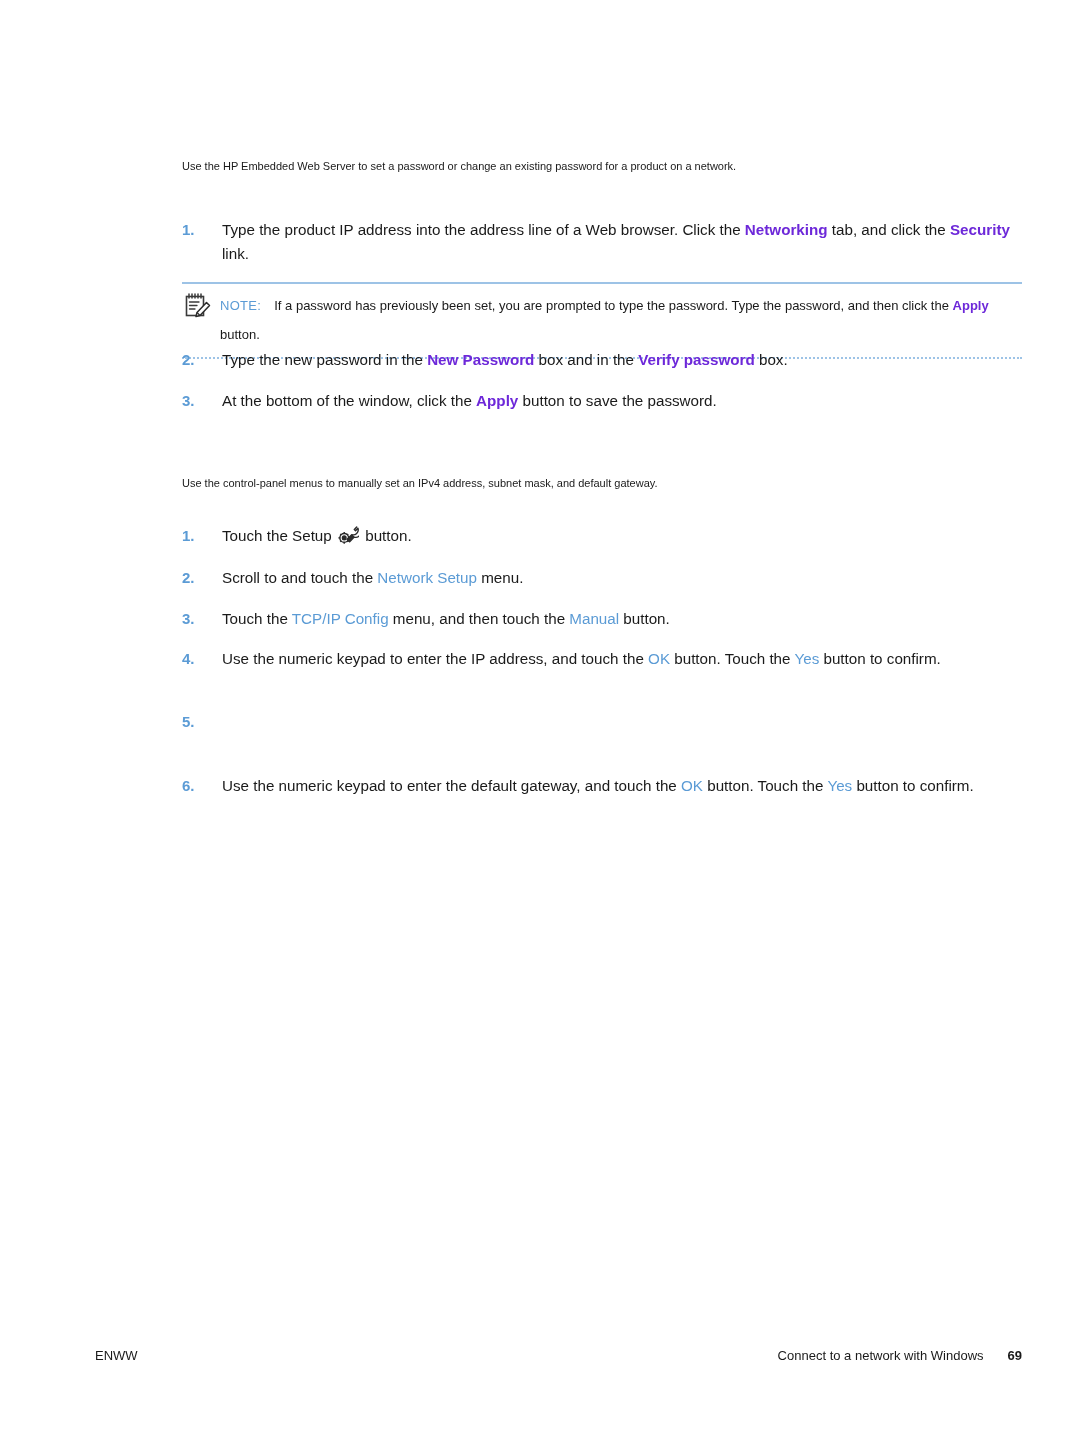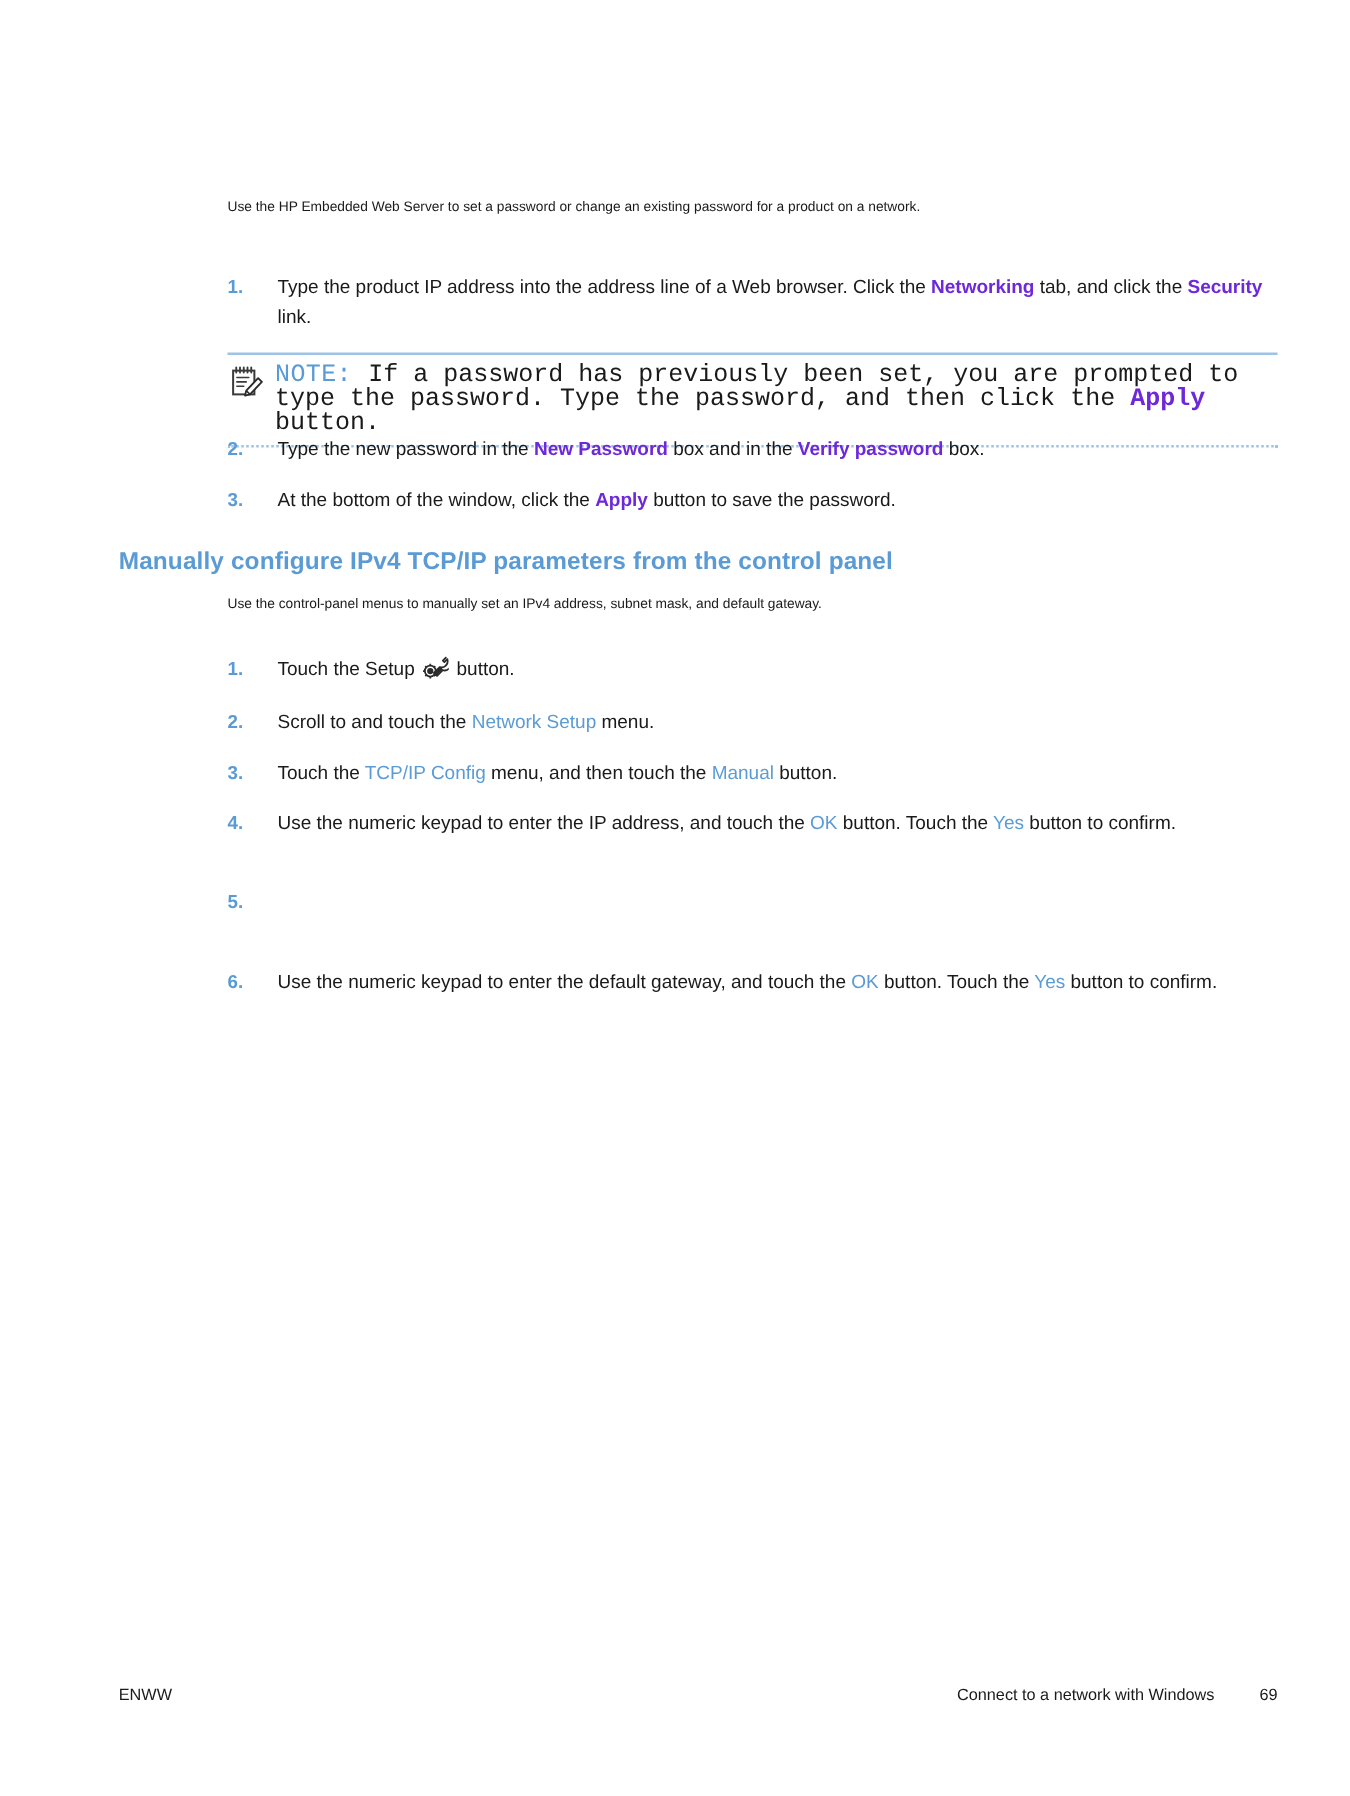--- a/index.html
+++ b/index.html
@@ -76,24 +76,23 @@
     left: 182px;
     width: 840px;
     box-sizing: border-box;
     border-top: 2px solid #9dc3e6;
     border-bottom: 2px dotted #9dc3e6;
     padding: 7px 0 8px 0;
   }
   .note-body {
     position: relative;
     padding-left: 38px;
-    font-size: 20px;
-    line-height: 19px;
-    color: #1a1a1a;
-    font-family: Liberation Mono, monospace;
+    font-size: 13px;
+    line-height: 29px;
+    color: #1a1a1a;
   }
   .note-icon {
     position: absolute;
     left: 2px;
     top: 1px;
     width: 28px;
     height: 26px;
   }
   .note-label {
     color: #5b9bd5;
@@ -127,22 +126,22 @@
     top: 0;
   }
   .footer-right {
     position: absolute;
     right: 0;
     top: 0;
     white-space: nowrap;
   }
   .footer-pageno {
     display: inline-block;
-    margin-left: 36px;
-    font-weight: normal;
+    margin-left: 24px;
+    font-weight: bold;
   }
 </style>
 </head>
 <body>
 
 <div class="page">
 
 
   <div class="para" id="intro-1" style="top:155px;">Use the HP Embedded Web Server to set a password or change an existing password for a product on a network.</div>
 
@@ -179,21 +178,20 @@
   <div class="step" id="s1-step2" style="top:348px;">
     <span class="num">2.</span>
     <span class="step-text"><span>Type the new password in the </span><span class="bold">New Password</span><span> box and in the </span><span class="bold">Verify password</span><span> box.</span></span>
   </div>
 
   <div class="step" id="s1-step3" style="top:389px;">
     <span class="num">3.</span>
     <span class="step-text"><span>At the bottom of the window, click the </span><span class="bold">Apply</span><span> button to save the password.</span></span>
   </div>
 
-  <div class="h1" id="heading-ipv4">Manually configure IPv4 TCP/IP parameters from the control panel</div>
 
   <div class="para" id="intro-2" style="top:472px;">Use the control-panel menus to manually set an IPv4 address, subnet mask, and default gateway.</div>
 
   <div class="step" id="s2-step1" style="top:524px;">
     <span class="num">1.</span>
     <span class="step-text"><span>Touch the Setup </span><span class="inline-icon"><svg viewBox="0 0 22 20" width="21" height="19" xmlns="http://www.w3.org/2000/svg">
             <g stroke="#2b2b2b" stroke-width="1.5" fill="none">
               <circle cx="6.5" cy="12.5" r="4.6"></circle>
               <circle cx="6.5" cy="12.5" r="1.9" fill="#2b2b2b"></circle>
               <line x1="6.5" y1="6.3" x2="6.5" y2="8.2"></line>

